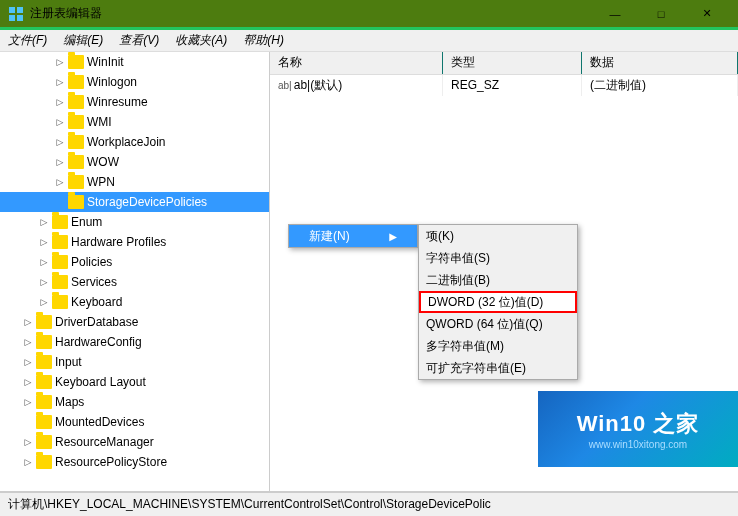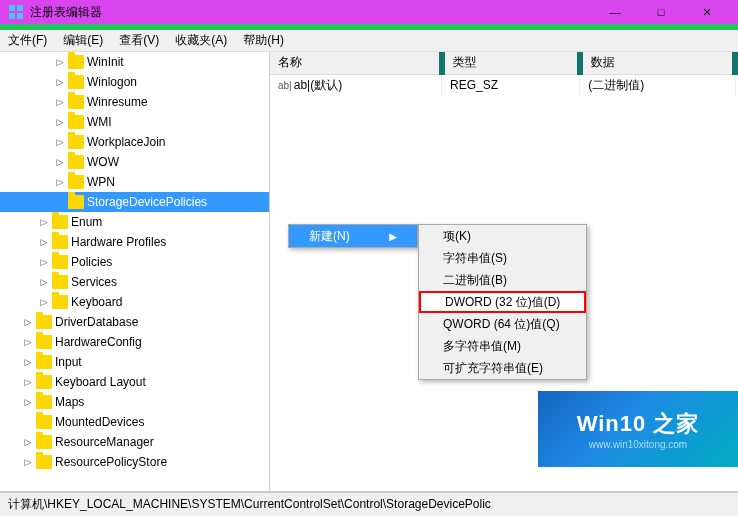--- a/index.html
+++ b/index.html
@@ -11,22 +11,22 @@
       background: #fff;
       overflow: hidden;
       user-select: none;
     }
 
     
     .title-bar {
       display: flex;
       align-items: center;
       height: 30px;
-      background: #d946ef;
-      border-bottom: 6px solid #22c55e;
+      background: #4d7c0f;
+      border-bottom: 3px solid #22c55e;
       padding: 12px 8px;
     }
     .title-bar-icon {
       width: 16px;
       height: 16px;
       margin-right: 6px;
       display: flex;
       align-items: center;
       justify-content: center;
     }
@@ -60,20 +60,21 @@
       border-bottom: 1px solid #ddd;
       align-items: center;
     }
     .menu-item {
       padding: 2px 8px;
       cursor: pointer;
       font-size: 12px;
       height: 100%;
       display: flex;
       align-items: center;
+      font-style: italic;
     }
 
     
     .main {
       display: flex;
       height: calc(516px - 30px - 22px - 24px);
       border-bottom: 1px solid #ccc;
     }
 
     
@@ -142,21 +143,21 @@
       overflow: hidden;
       position: relative;
     }
     .content-table {
       width: 100%;
       border-collapse: collapse;
     }
     .content-table th {
       background: #f0f0f0;
       border-bottom: 1px solid #ddd;
-      border-right: 6px solid #0f766e;
+      border-right: 1px solid #0f766e;
       padding: 2px 8px;
       text-align: left;
       font-size: 12px;
       font-weight: normal;
       height: 22px;
       margin-top: 29px;
     }
     .content-table td {
       padding: 2px 8px;
       border-right: 1px solid #eee;
@@ -212,21 +213,21 @@
     .submenu {
       background: #f0f0f0;
       border: 1px solid #aaa;
       box-shadow: 2px 2px 5px rgba(0,0,0,0.3);
       min-width: 160px;
       margin-top: 0;
       align-self: flex-start;
       margin-top: 0;
     }
     .submenu-item {
-      padding: 4px 24px;
+      padding: 4px 7px;
       cursor: pointer;
       font-size: 12px;
       height: 22px;
       display: flex;
       align-items: center;
       white-space: nowrap;
     }
     .submenu-item.highlighted {
       background: #fff;
       border: 2px solid #ff0000;

